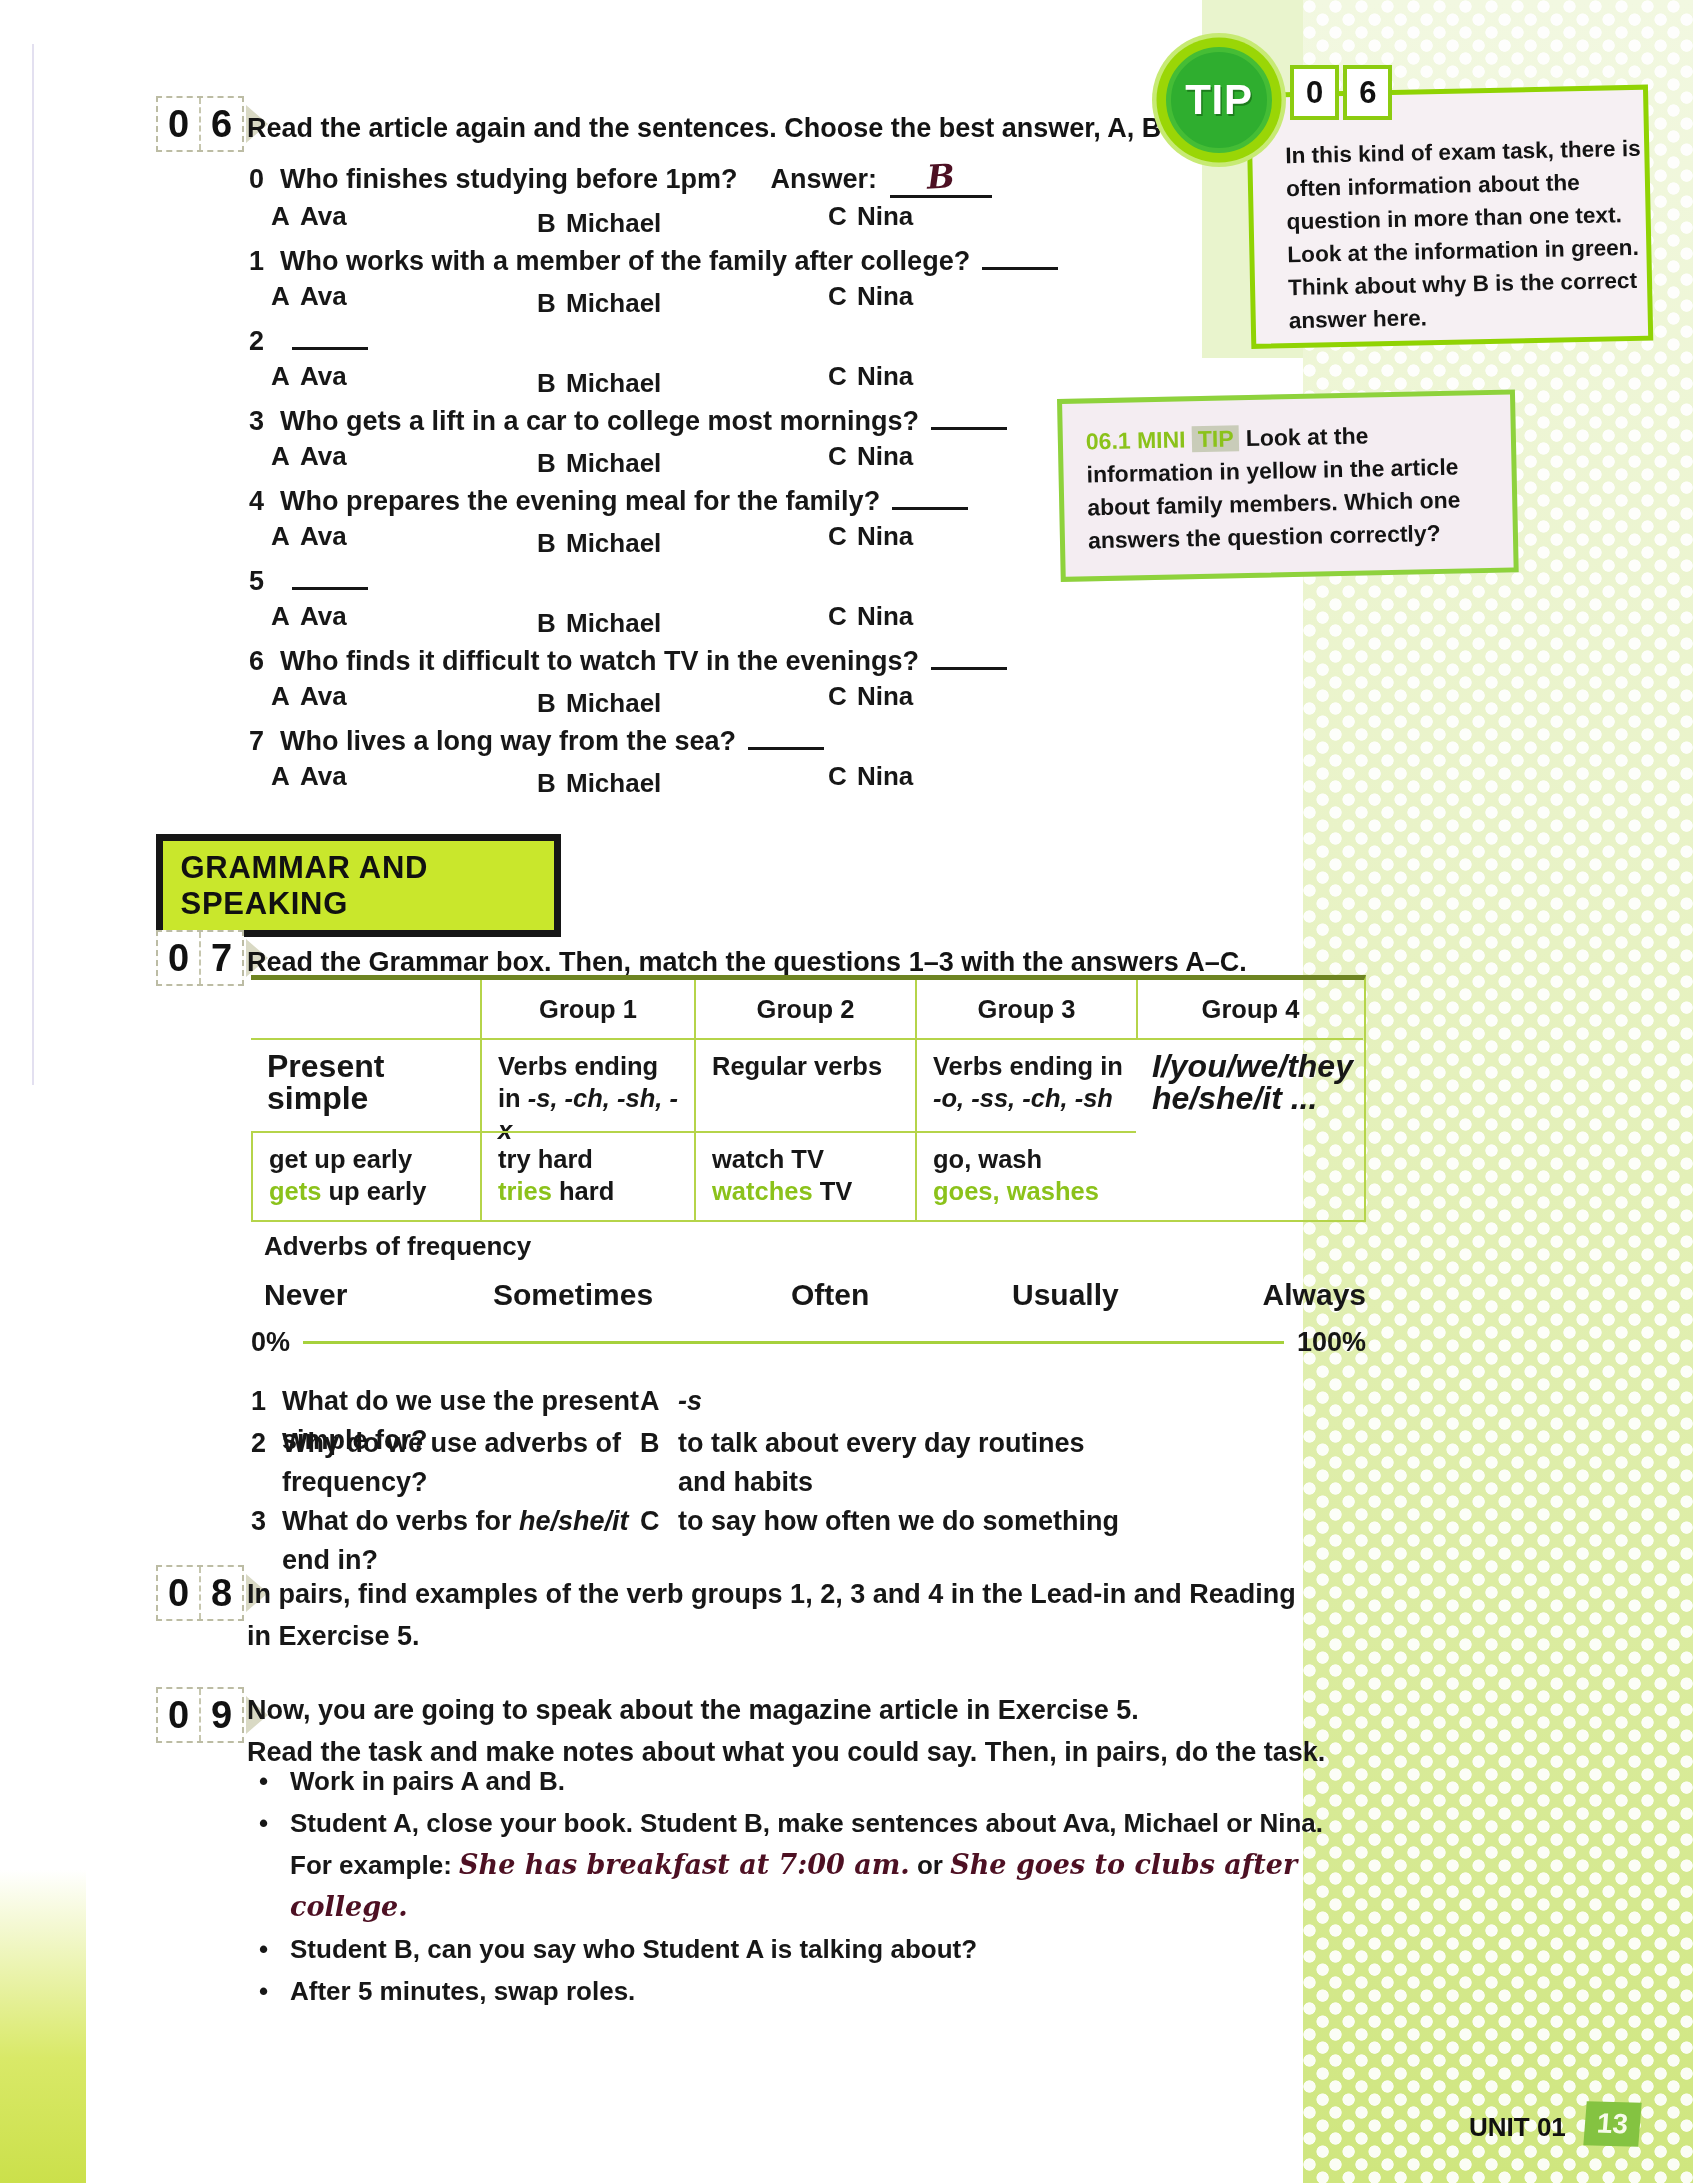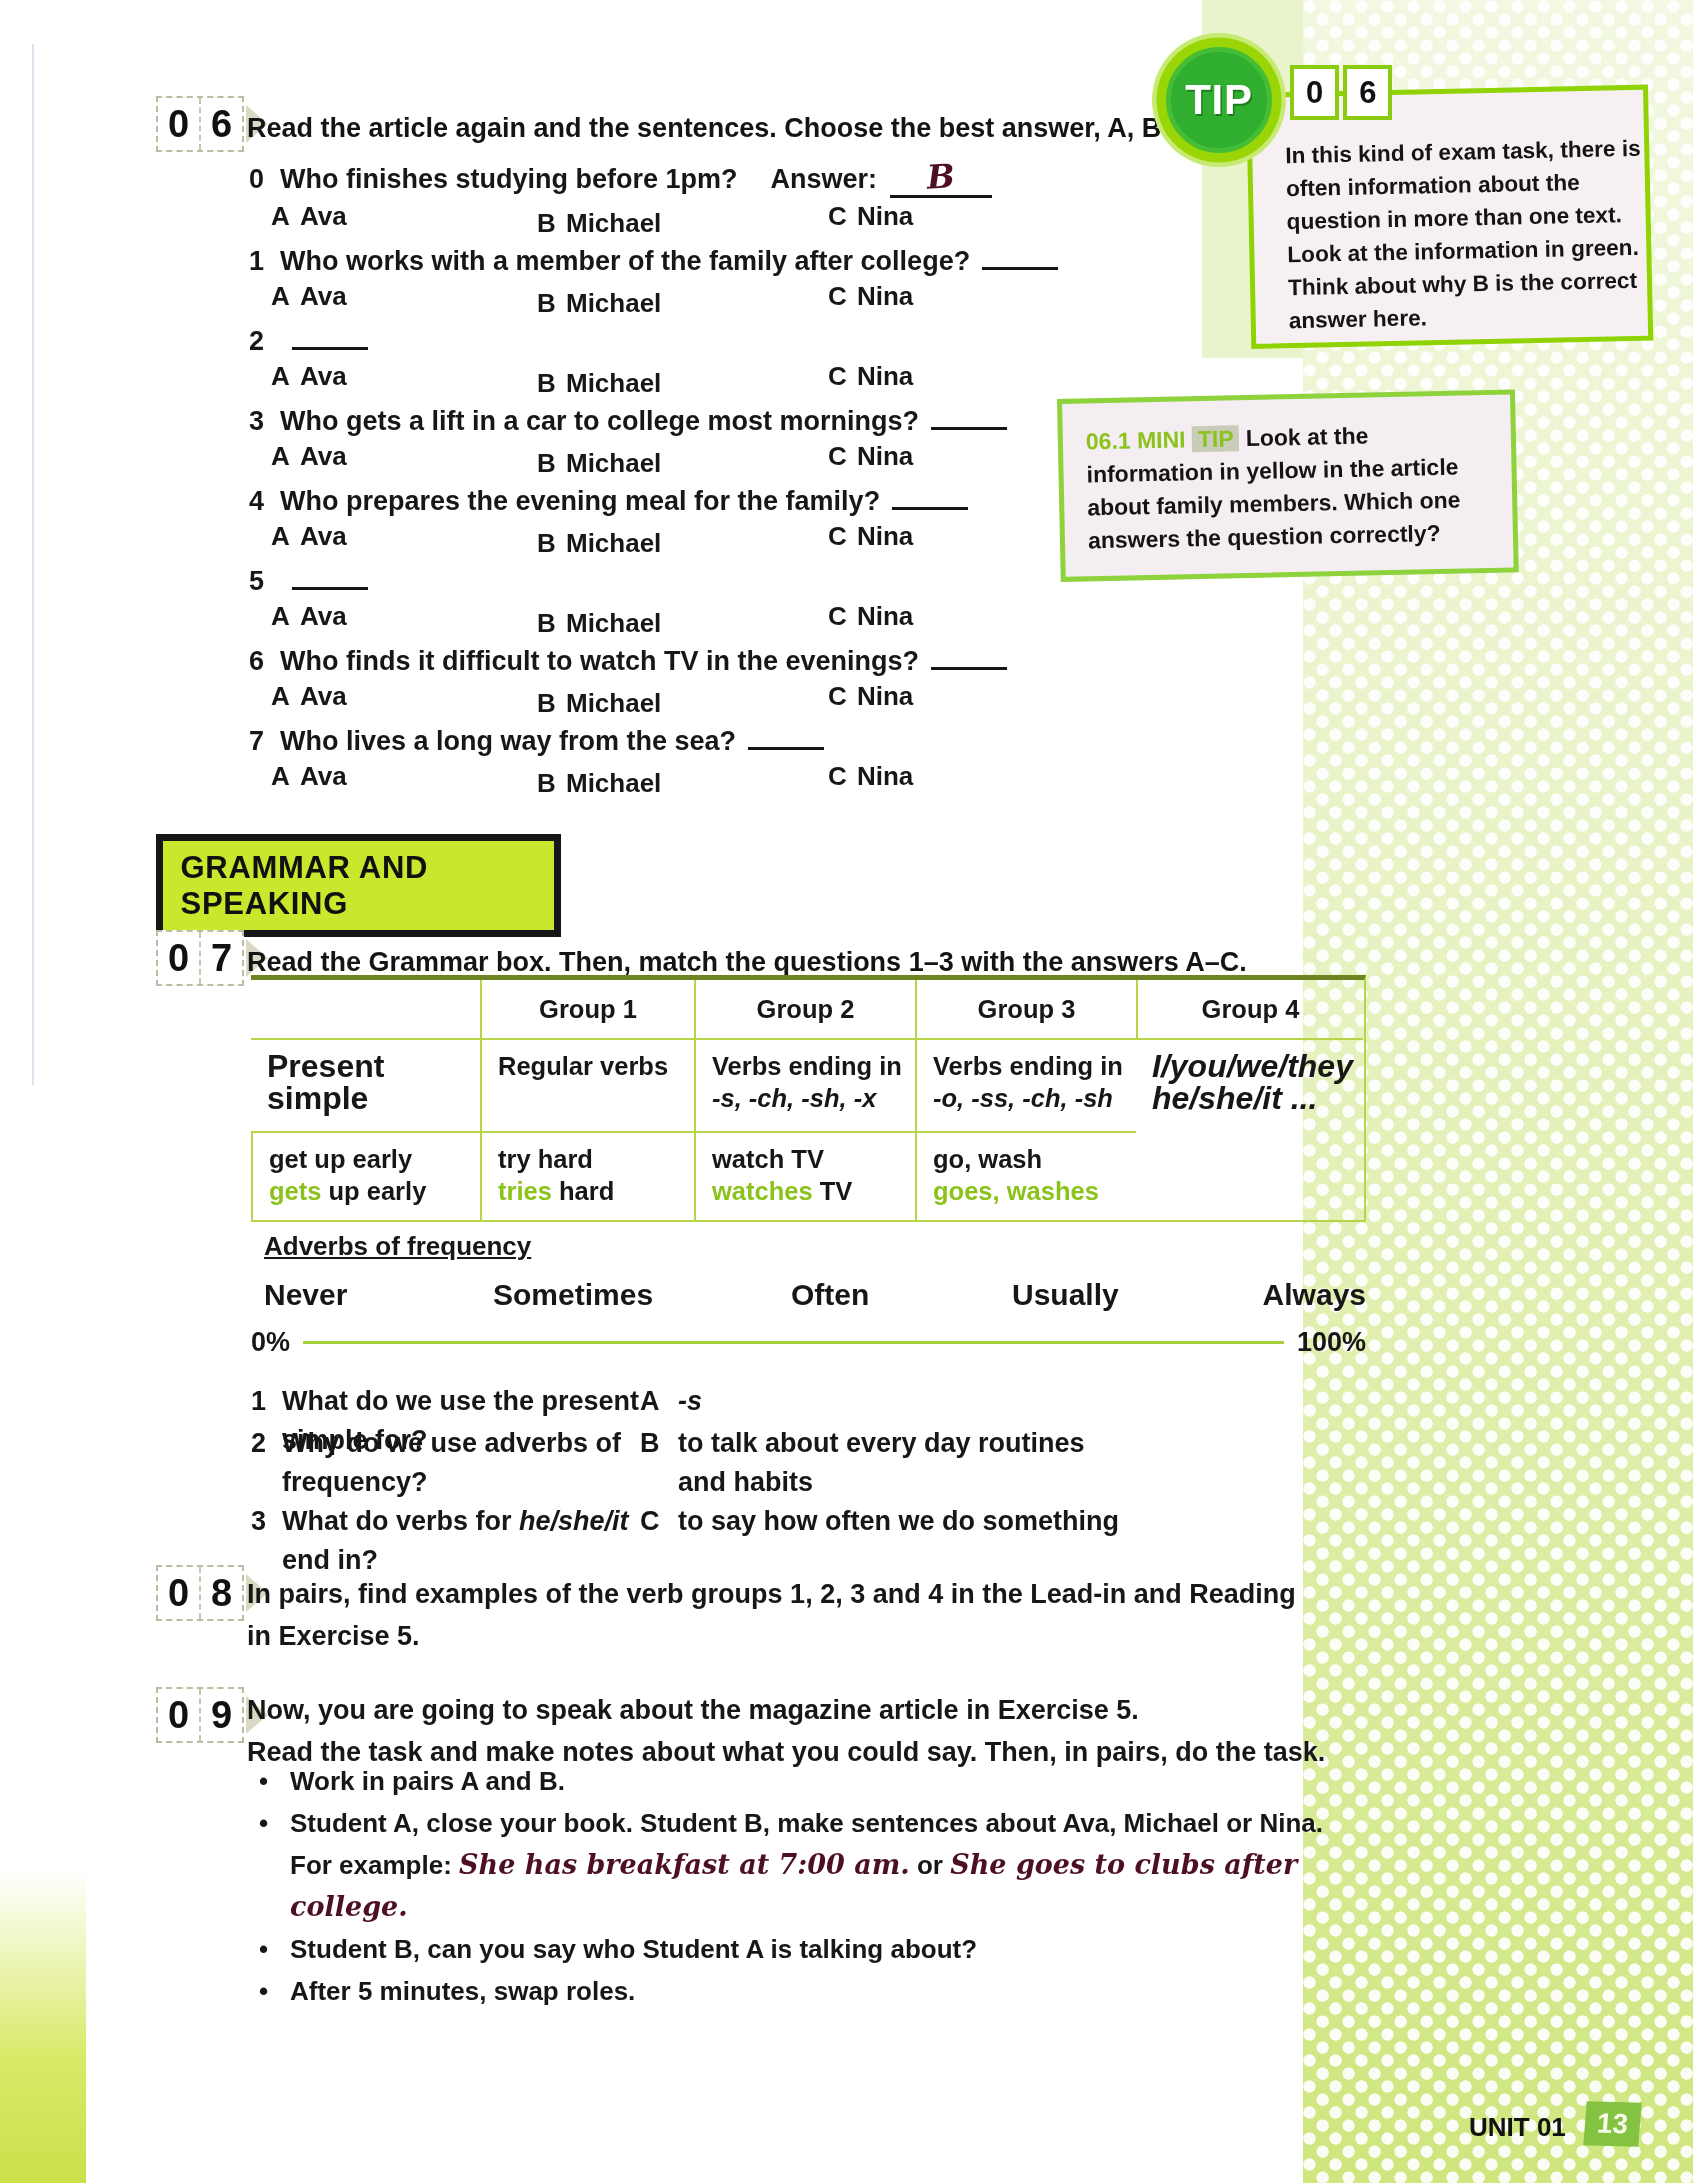--- a/index.html
+++ b/index.html
@@ -98,21 +98,21 @@
   .gcell.head { display:flex; align-items:center; justify-content:center; padding:0; }
   .gcell.vline { border-left:2.2px solid #b5d44a; }
   .gcell.hline { border-top:2.2px solid #b5d44a; }
   .gcell .it { font-style:italic; }
   .gcell .green { color:#8bc21b; }
   .row-label { font-size:32px; }
   .row-label.it { font-style:italic; }
 
   
   .adverbs { position:absolute; left:95px; top:1231px; width:1115px; }
-  .adv-title { font-size:26px; font-weight:bold; margin-left:13px;text-decoration:underline; }
+  .adv-title { font-size:26px; font-weight:bold; margin-left:13px; }
   .adv-labels { position:relative; height:36px; margin-top:16px; font-size:30px; font-weight:bold; }
   .adv-labels span { position:absolute; white-space:nowrap; }
   .adv-l0 { left:13px; } .adv-l1 { left:242px; } .adv-l2 { left:540px; } .adv-l3 { left:761px; } .adv-l4 { right:0; }
   .scale { display:flex; align-items:center; margin-top:13px; font-size:27px; font-weight:bold; }
   .scale .line { flex:1; height:3.6px; background:#a6d13c; margin:0 13px; }
 
   
   .matching { position:absolute; left:95px; top:1375px; width:1113px; }
   .mrow { position:absolute; display:flex; font-size:27px; font-weight:bold; line-height:39px; }
   .mrow.r1 { top:7.3px; } .mrow.r2 { top:49px; } .mrow.r3 { top:127px; }
@@ -278,22 +278,22 @@
     <p class="instr" style="left:91px; top:916px; width:1041px;">Read the Grammar box. Then, match the questions 1–3 with the answers A–C.</p>
 
     <div class="gtable">
       <div class="gcell head"></div>
       <div class="gcell head vline">Group 1</div>
       <div class="gcell head vline">Group 2</div>
       <div class="gcell head vline">Group 3</div>
       <div class="gcell head vline">Group 4</div>
 
       <div class="gcell hline row-label">Present simple</div>
+      <div class="gcell hline vline"><span>Verbs ending in </span><span class="it">-s, -ch, -sh, -x</span></div>
       <div class="gcell hline vline"><span>Regular verbs</span><span class="it"></span></div>
-      <div class="gcell hline vline"><span>Verbs ending in </span><span class="it">-s, -ch, -sh, -x</span></div>
       <div class="gcell hline vline"><span>Verbs ending in </span><span class="it">-o, -ss, -ch, -sh</span></div>
 
       <div class="gcell hline row-label it">
         <div>I/you/we/they</div>
         <div>he/she/it ...</div>
       </div>
       <div class="gcell hline vline">
         <div>get up early</div>
         <div><span class="green">gets</span><span> up early</span></div>
       </div>

